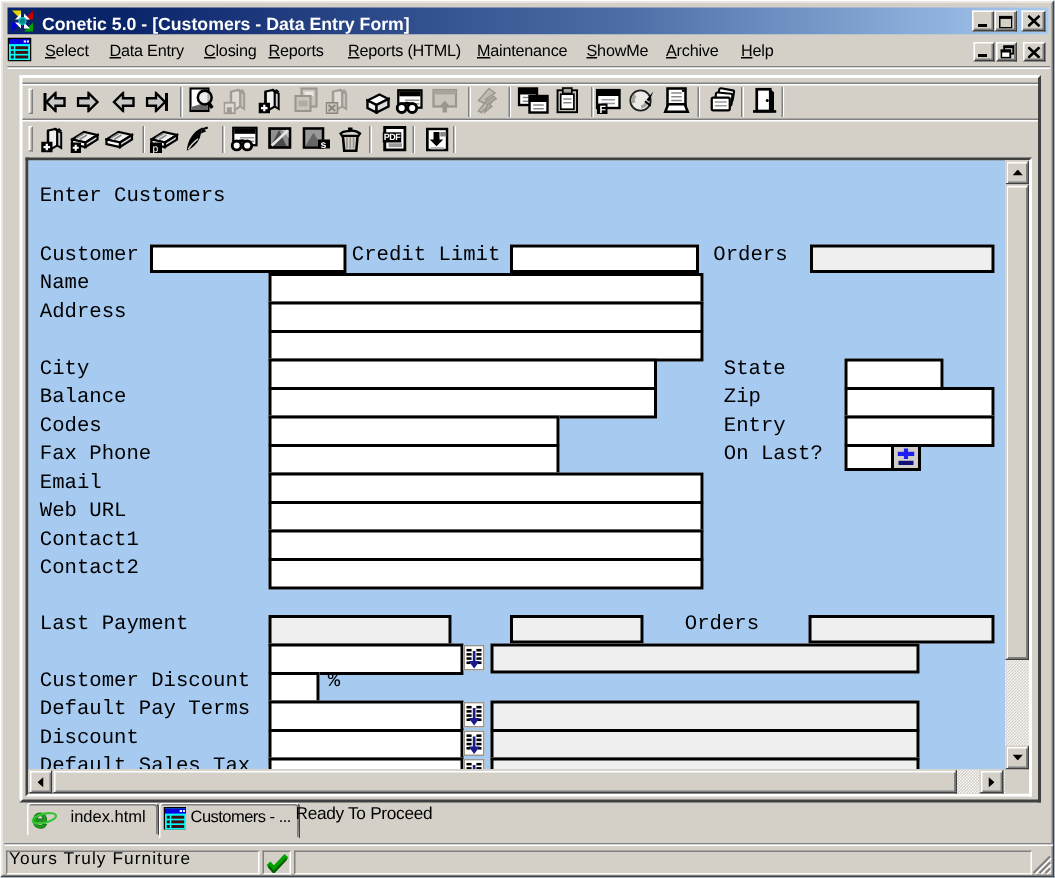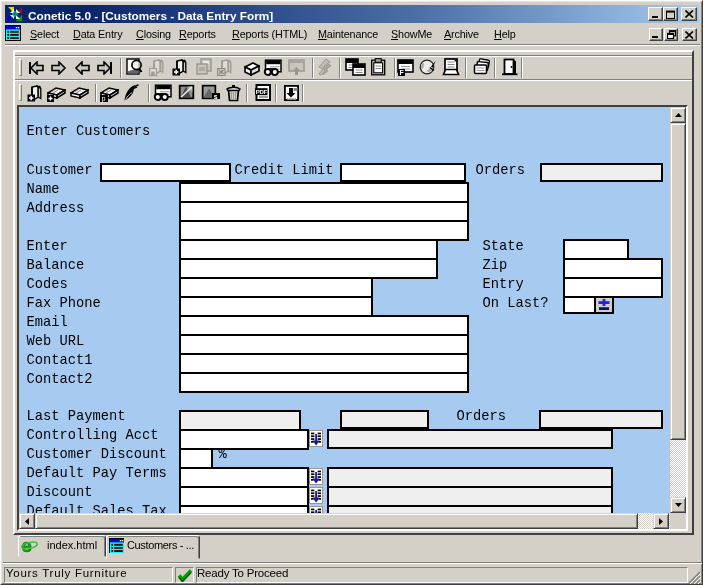--- a/index.html
+++ b/index.html
@@ -328,37 +328,36 @@
 
 <div class="abs" style="left:16px;top:104px;width:671px;height:426px;
   border:2px solid;border-color:#404040 #fff #fff #404040;background:#d4d0c8"></div>
 
 <div class="abs" style="left:18px;top:106px;width:651px;height:406px;background:#a6caf0;overflow:hidden">
   <div style="position:relative;left:-18px;top:-106px;width:655px;height:585px">
     <div class="lb" style="left:25.5px;top:122.5px">Enter Customers</div>
     <div class="lb" style="left:25.5px;top:161.5px">Customer</div>
         <div class="lb" style="left:25.5px;top:180.5px">Name</div>
         <div class="lb" style="left:25.5px;top:199.5px">Address</div>
-        <div class="lb" style="left:25.5px;top:237.5px">Enter</div>
+        <div class="lb" style="left:25.5px;top:237.5px">City</div>
         <div class="lb" style="left:25.5px;top:256.5px">Balance</div>
         <div class="lb" style="left:25.5px;top:275.5px">Codes</div>
         <div class="lb" style="left:25.5px;top:294.5px">Fax Phone</div>
         <div class="lb" style="left:25.5px;top:313.5px">Email</div>
         <div class="lb" style="left:25.5px;top:332.5px">Web URL</div>
         <div class="lb" style="left:25.5px;top:351.5px">Contact1</div>
         <div class="lb" style="left:25.5px;top:370.5px">Contact2</div>
     <div class="lb" style="left:233.5px;top:161.5px">Credit Limit</div>
         <div class="lb" style="left:474.5px;top:161.5px">Orders</div>
         <div class="lb" style="left:481.5px;top:237.5px">State</div>
         <div class="lb" style="left:481.5px;top:256.5px">Zip</div>
         <div class="lb" style="left:481.5px;top:275.5px">Entry</div>
         <div class="lb" style="left:481.5px;top:294.5px">On Last?</div>
         <div class="lb" style="left:455.5px;top:408px">Orders</div>
     <div class="lb" style="left:25.5px;top:408px">Last Payment</div>
-        <div class="lb" style="left:25.5px;top:427px">Controlling Acct</div>
         <div class="lb" style="left:25.5px;top:446px">Customer Discount</div>
         <div class="lb" style="left:25.5px;top:465px">Default Pay Terms</div>
         <div class="lb" style="left:25.5px;top:484px">Discount</div>
         <div class="lb" style="left:25.5px;top:503px">Default Sales Tax</div>
         <div class="lb" style="left:217.5px;top:446px">%</div>
     <div class="fb" style="left:99px;top:162px;width:131px;height:19px;background:#fff"></div>
         <div class="fb" style="left:339px;top:162px;width:126px;height:19px;background:#fff"></div>
         <div class="fb" style="left:539px;top:162px;width:123px;height:19px;background:#efefef"></div>
         <div class="fb" style="left:178px;top:181px;width:290px;height:21px;background:#fff"></div>
         <div class="fb" style="left:178px;top:200px;width:290px;height:21px;background:#fff"></div>
@@ -510,18 +509,18 @@
 <div class="abs" style="left:2px;top:561px;width:699px;height:1px;background:#808080"></div>
 <div class="abs" style="left:2px;top:562px;width:699px;height:1px;background:#fff"></div>
 <div class="abs" style="left:3px;top:566px;width:169px;height:16px;border:1px solid;border-color:#808080 #fff #fff #808080"></div>
 <div class="abs" style="left:5px;top:566px;font-size:11.5px;letter-spacing:0.72px">Yours Truly Furniture</div>
 <div class="abs" style="left:174px;top:566px;width:19px;height:16px;border:1px solid;border-color:#808080 #fff #fff #808080"></div>
 <div class="abs" style="left:176px;top:567px"><svg width="16" height="14">
         <path d="M2 7.5 L5.5 11.5 L14 2.5" stroke="#00a000" stroke-width="3.6" fill="none"></path>
         <path d="M2 9.5 L5.5 13.5 L14 4.5" stroke="#006000" stroke-width="1.6" fill="none"></path>
       </svg></div>
 <div class="abs" style="left:195px;top:566px;width:492px;height:16px;border:1px solid;border-color:#808080 #fff #fff #808080"></div>
-<div class="abs" style="left:196px;top:566px;font-size:11.5px;letter-spacing:-0.2px">Ready To Proceed</div>
+<div class="abs" style="left:196px;top:536px;font-size:11.5px;letter-spacing:-0.2px">Ready To Proceed</div>
 <div class="abs" style="left:687px;top:569px"><svg width="13" height="13">
         <path d="M12 1 L1 12 M12 5 L5 12 M12 9 L9 12" stroke="#808080" stroke-width="1.5"></path>
         <path d="M13 2 L2 13 M13 6 L6 13 M13 10 L10 13" stroke="#fff" stroke-width="1"></path>
       </svg></div>
 
 </div>
 </body></html>

